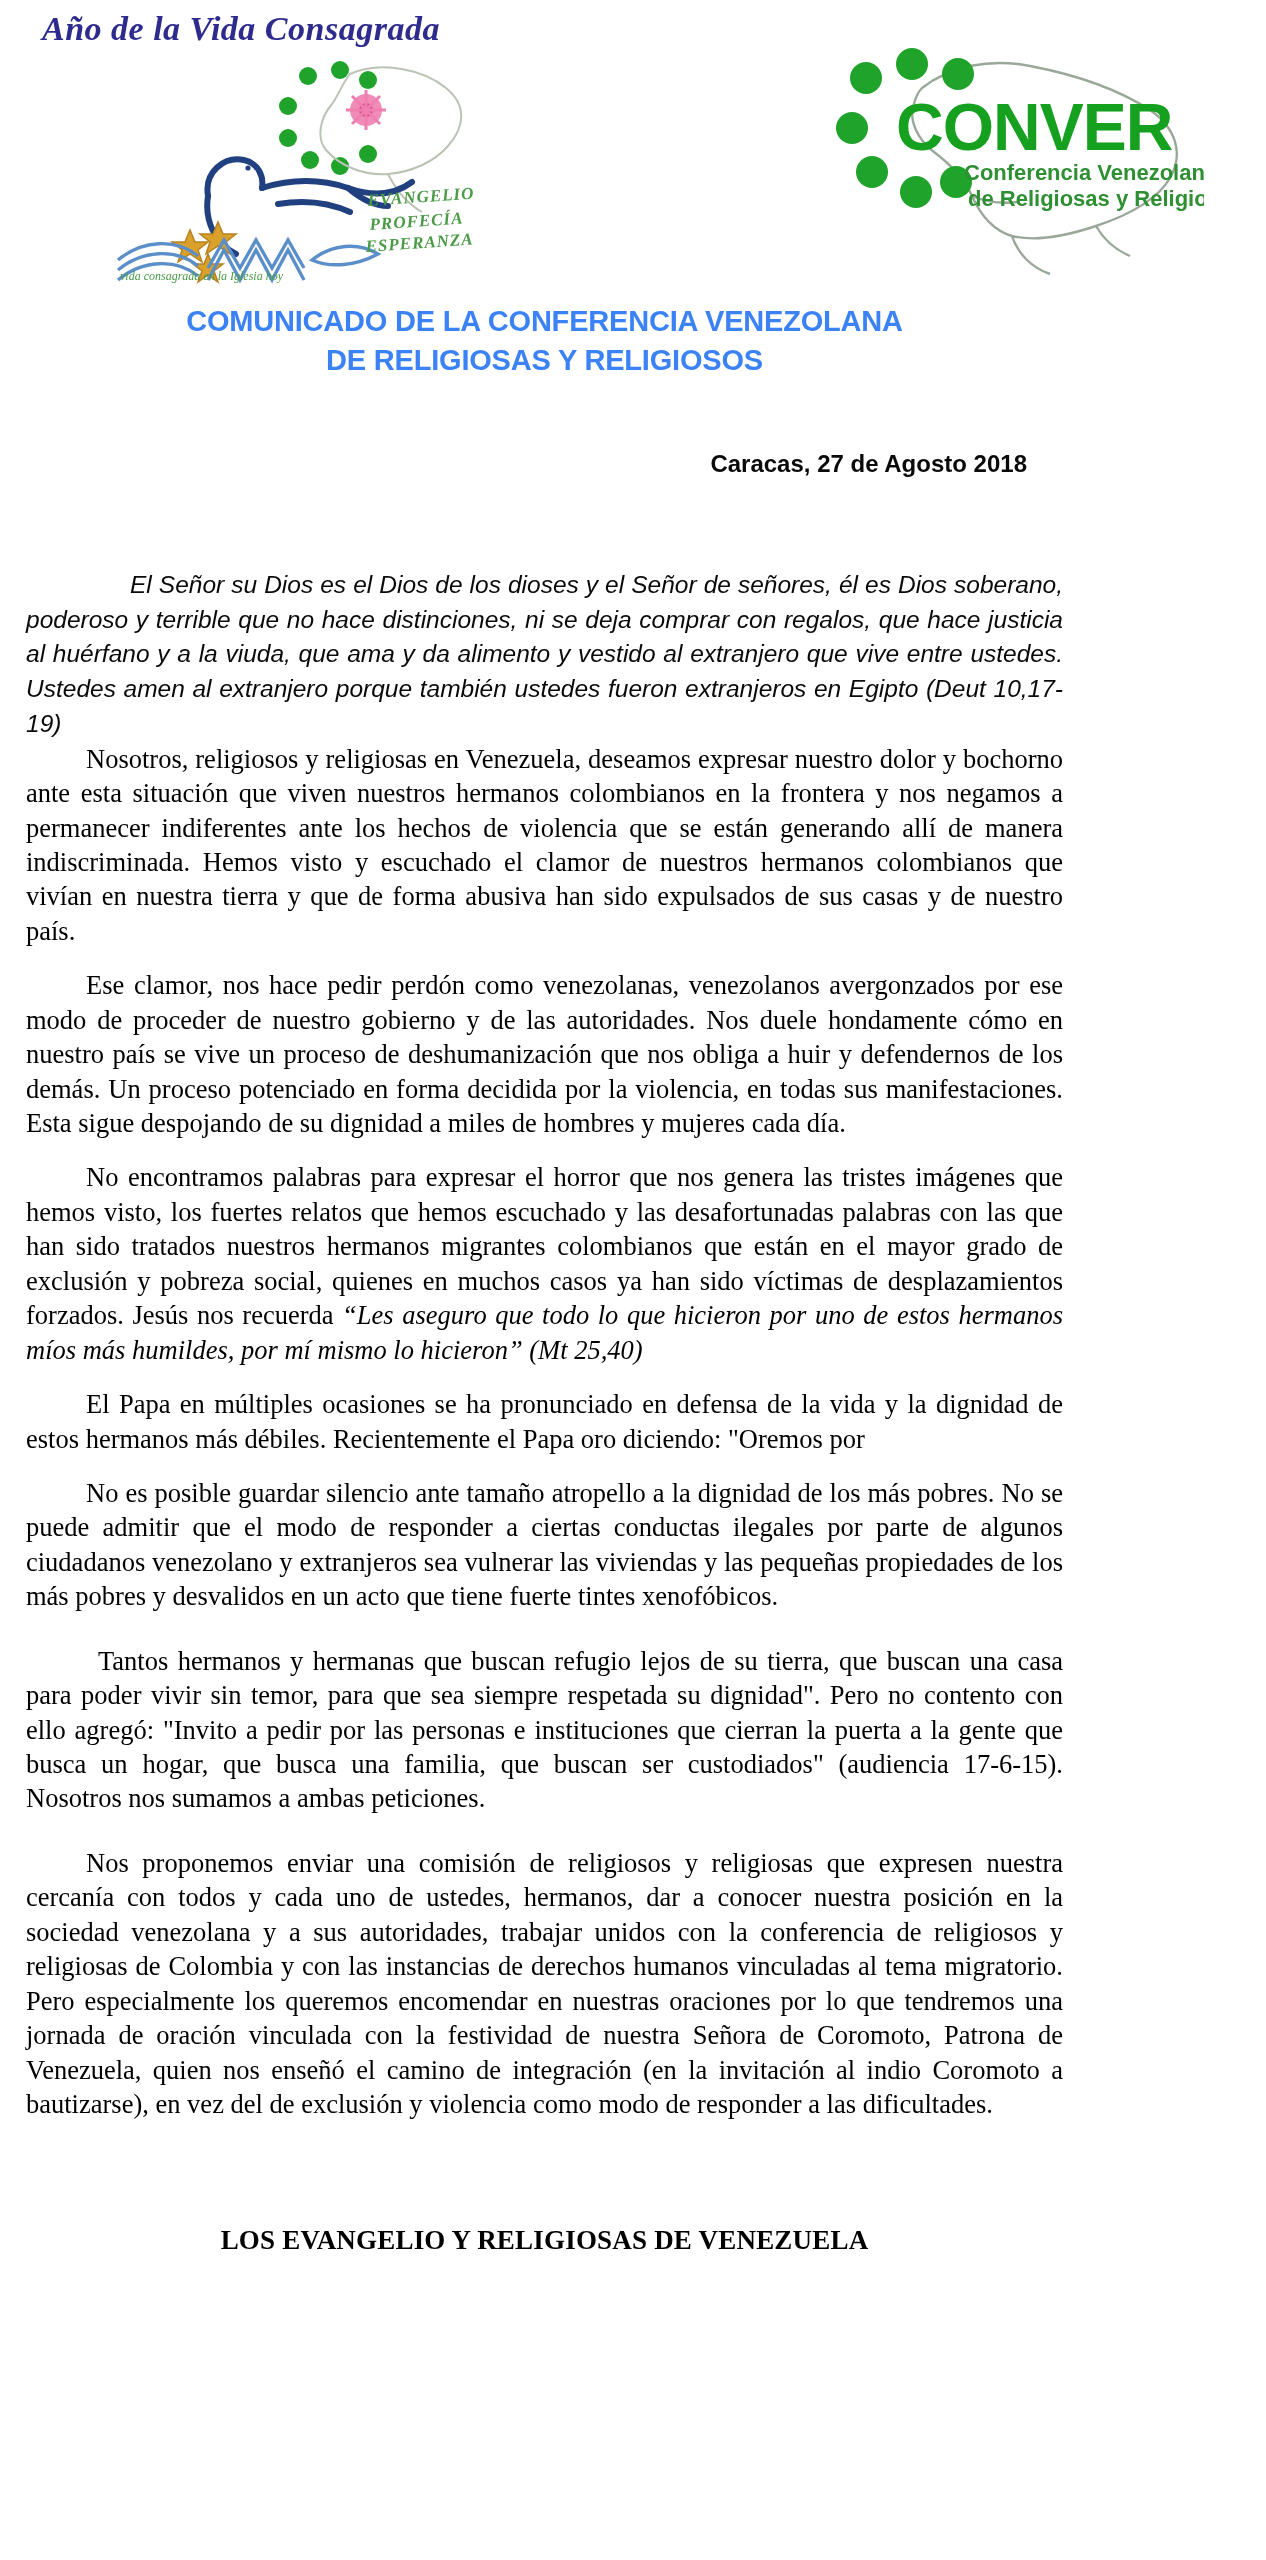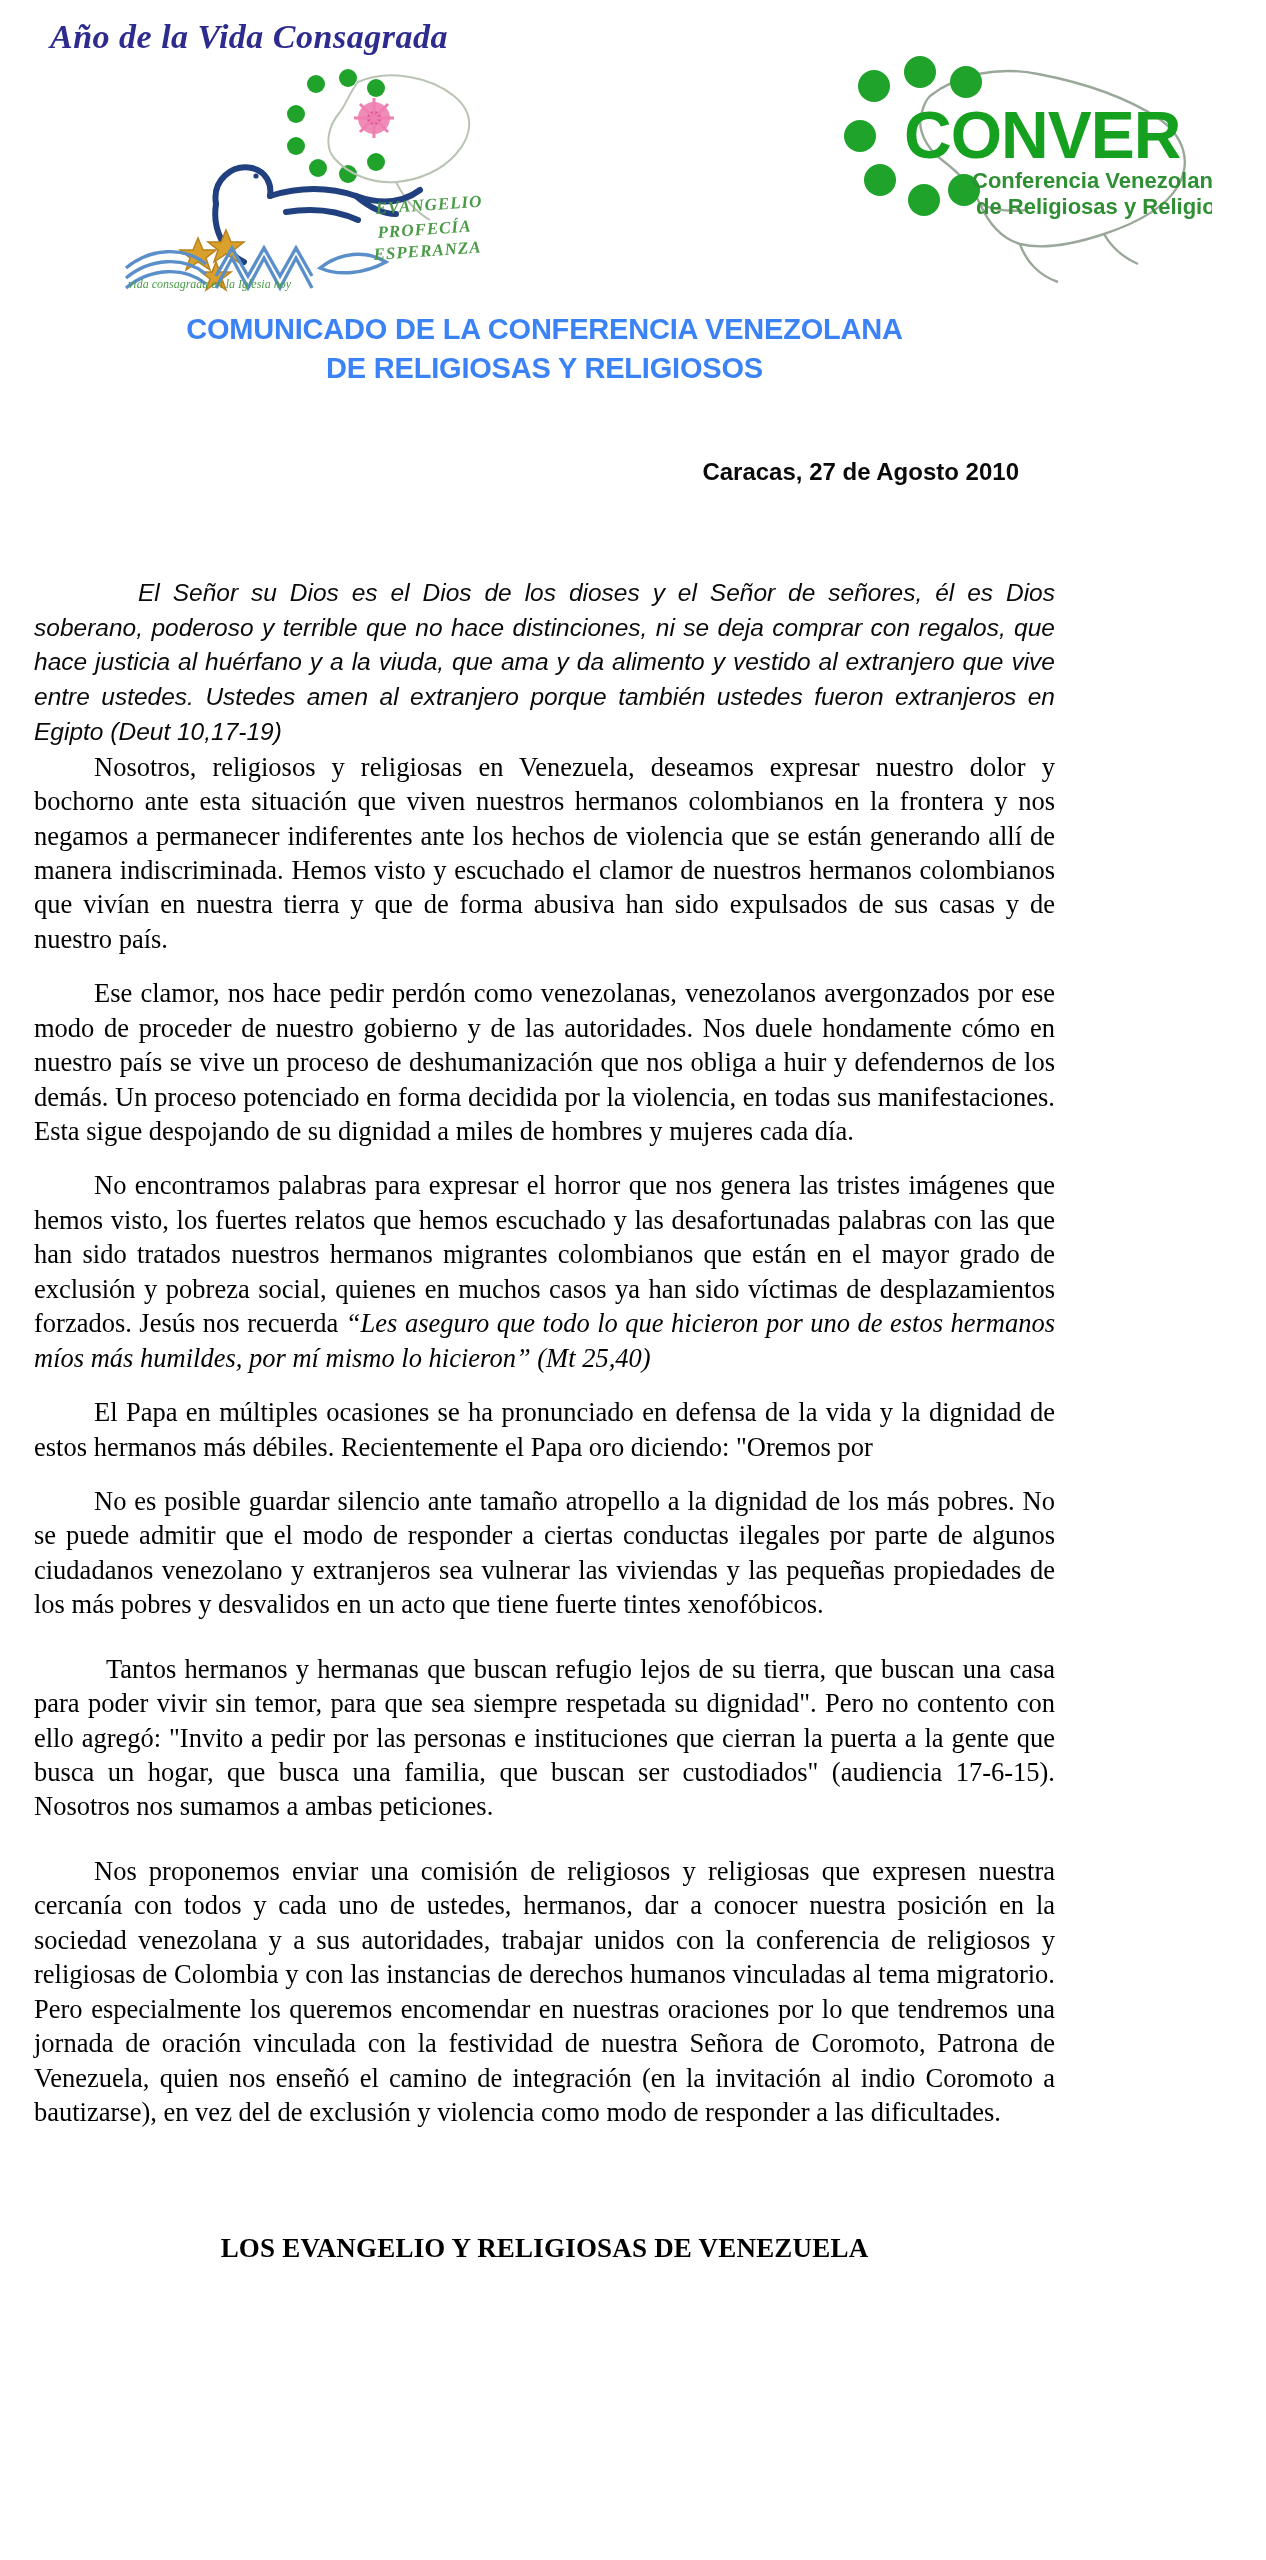--- a/index.html
+++ b/index.html
@@ -12,21 +12,21 @@
     min-height: 2560px;
     font-family: "Liberation Serif", "DejaVu Serif", serif;
     color: #000000;
     -webkit-font-smoothing: antialiased;
   }
 
   .page {
     position: relative;
     width: 1089px;
     min-height: 2560px;
-    padding: 12px;
+    padding: 4px;
     box-sizing: border-box;
     background: #ffffff;
   }
 
   
   .header-band {
     position: relative;
     height: 288px;
     width: 100%;
   }
@@ -241,21 +241,21 @@
         <text x="164" y="176" font-family="Liberation Sans, sans-serif" font-weight="bold" font-size="22" fill="#2f8f33">de Religiosas y Religiosos</text>
       </svg>
     </div>
   </div>
 
   <h1 class="doc-title">
     <span class="line">COMUNICADO DE LA CONFERENCIA VENEZOLANA</span>
     <span class="line">DE RELIGIOSAS Y RELIGIOSOS</span>
   </h1>
 
-  <div class="date-line">Caracas, 27 de Agosto 2010</div>
+  <div class="date-line">Caracas, 27 de Agosto 2018</div>
 
   <div class="scripture">El Señor su Dios es el Dios de los dioses y el Señor de  señores, él es Dios soberano, poderoso y terrible que no hace distinciones, ni se deja comprar con regalos, que hace justicia al huérfano y a la viuda, que ama y da alimento y vestido al extranjero que vive entre ustedes. Ustedes amen al extranjero porque también ustedes fueron extranjeros en Egipto (Deut 10,17-19)</div>
 
   <div class="body-text">
 
     <p class="para-first">Nosotros, religiosos y religiosas en Venezuela, deseamos expresar nuestro dolor y bochorno ante esta situación que viven nuestros hermanos colombianos en la frontera y nos negamos a permanecer indiferentes ante los hechos de violencia que se están generando allí de manera indiscriminada.   Hemos visto y escuchado el clamor de nuestros hermanos colombianos que vivían en nuestra tierra y que de forma abusiva han sido expulsados de sus casas y de nuestro país.</p>
 
     <p class="gap-top">Ese clamor, nos hace pedir perdón como venezolanas, venezolanos avergonzados por ese modo de proceder de nuestro gobierno y de las autoridades. Nos duele hondamente cómo en nuestro país se vive un proceso de deshumanización que nos obliga a huir y defendernos de los demás. Un proceso potenciado en forma decidida por la violencia, en todas sus manifestaciones. Esta sigue despojando de su dignidad a miles de hombres y mujeres cada día.</p>
 
     <p class="gap-top"><span>No encontramos palabras para expresar el horror que nos genera las tristes imágenes que hemos visto, los fuertes relatos que hemos escuchado y las desafortunadas palabras con las que han sido tratados nuestros hermanos migrantes colombianos que están en el mayor grado de exclusión y pobreza social, quienes en muchos casos ya han sido víctimas de desplazamientos forzados. Jesús nos recuerda </span><span class="q-italic">“Les aseguro que todo lo que hicieron por uno de estos hermanos míos más humildes, por mí mismo lo hicieron”</span><span class="q-italic"> (Mt 25,40)</span></p>

